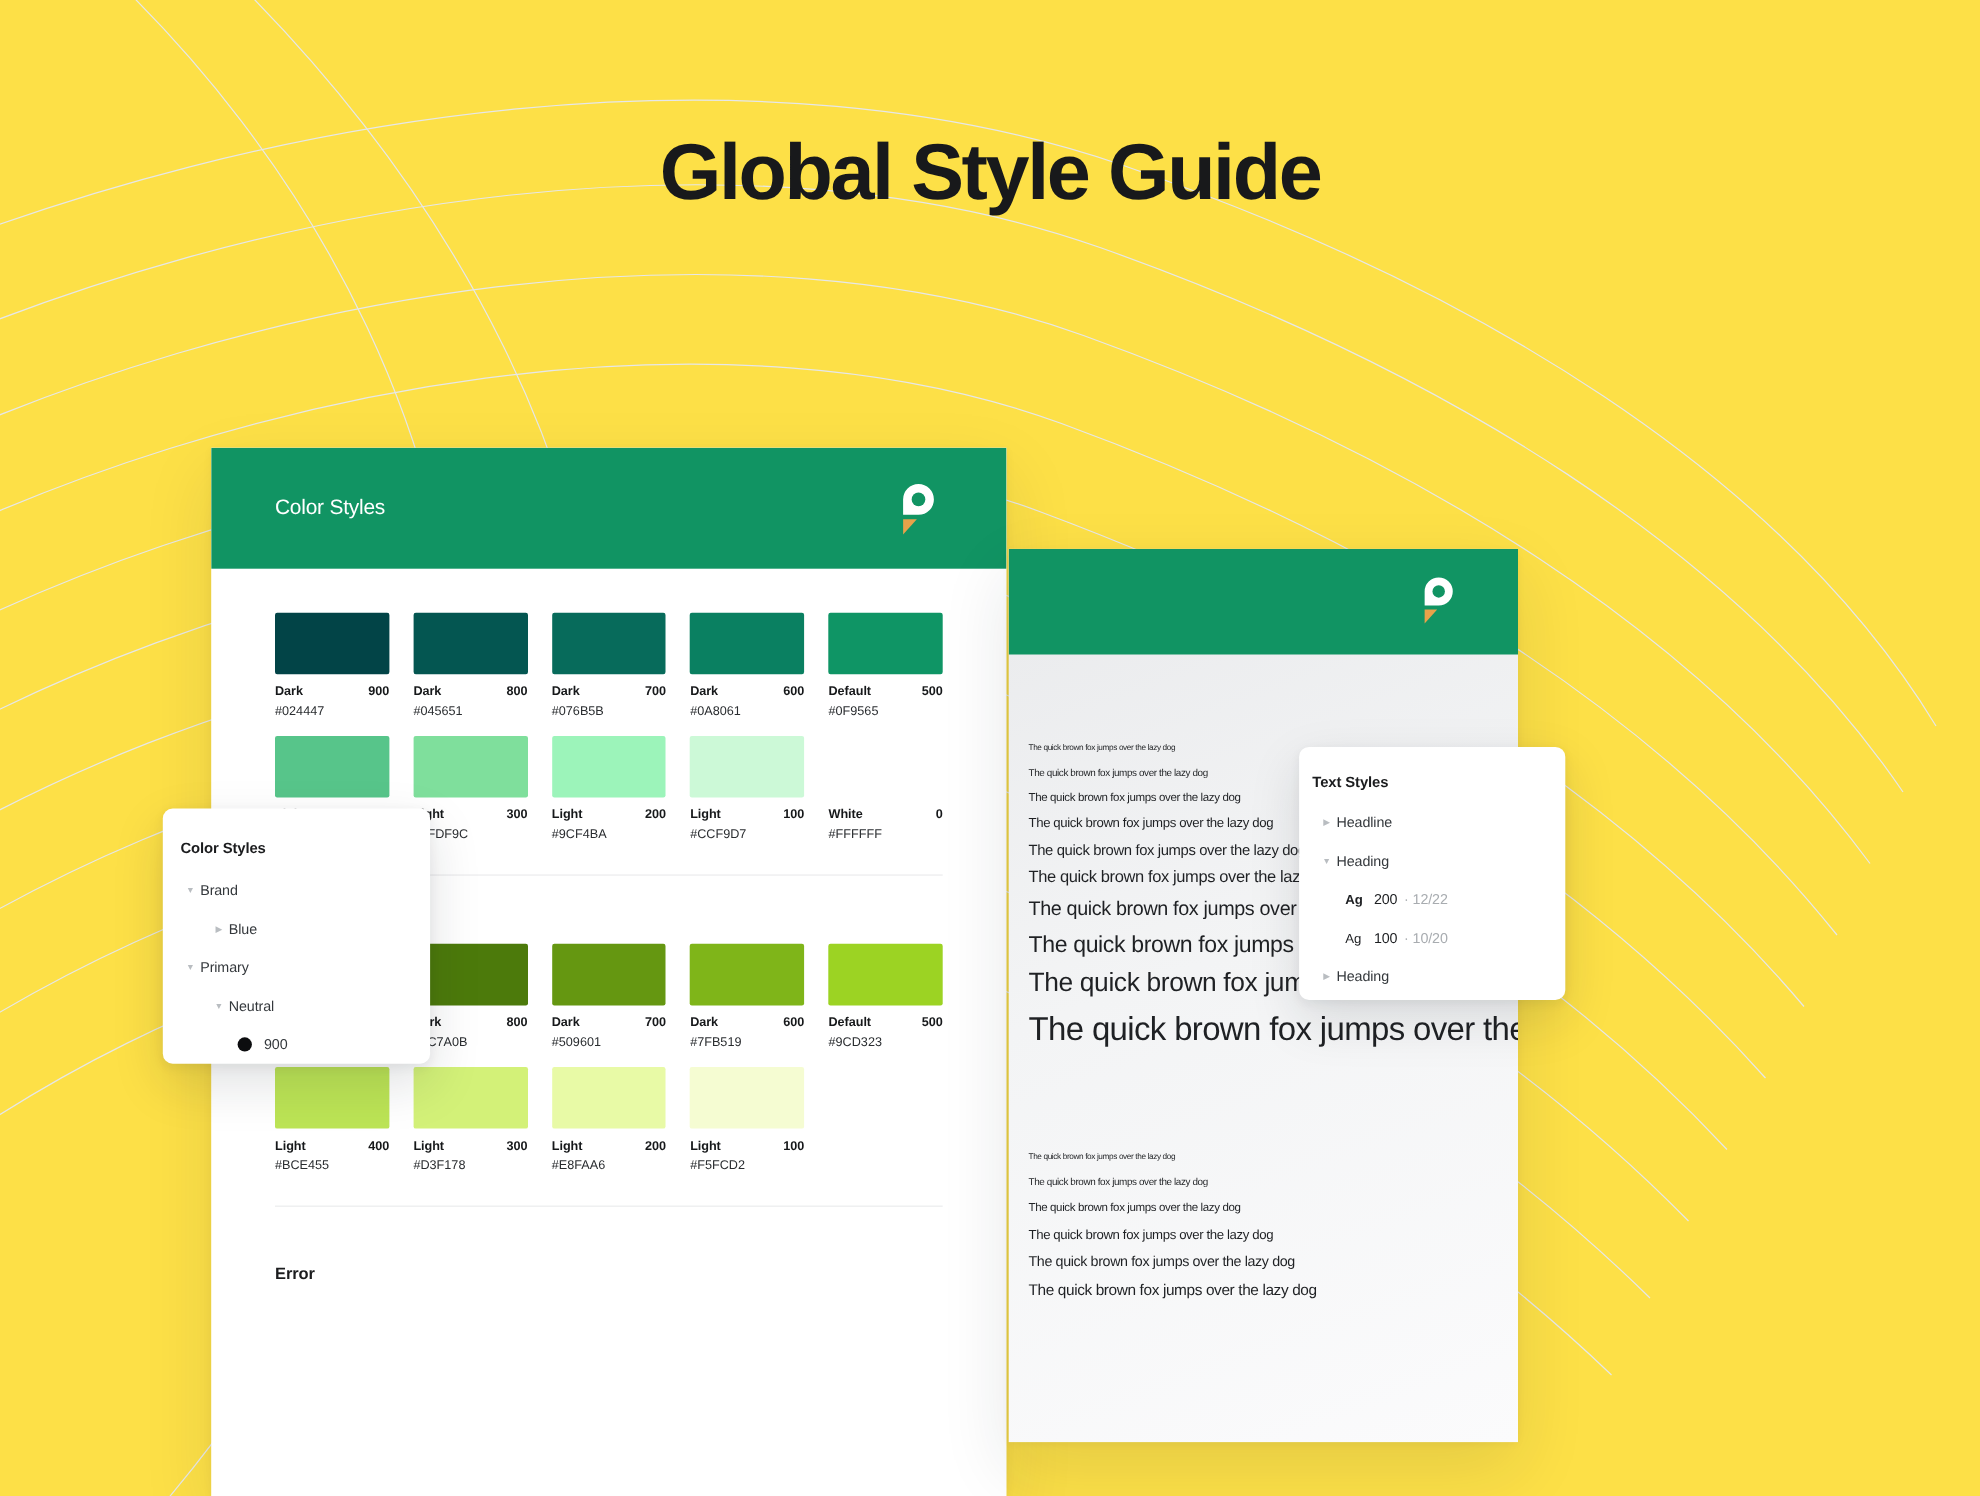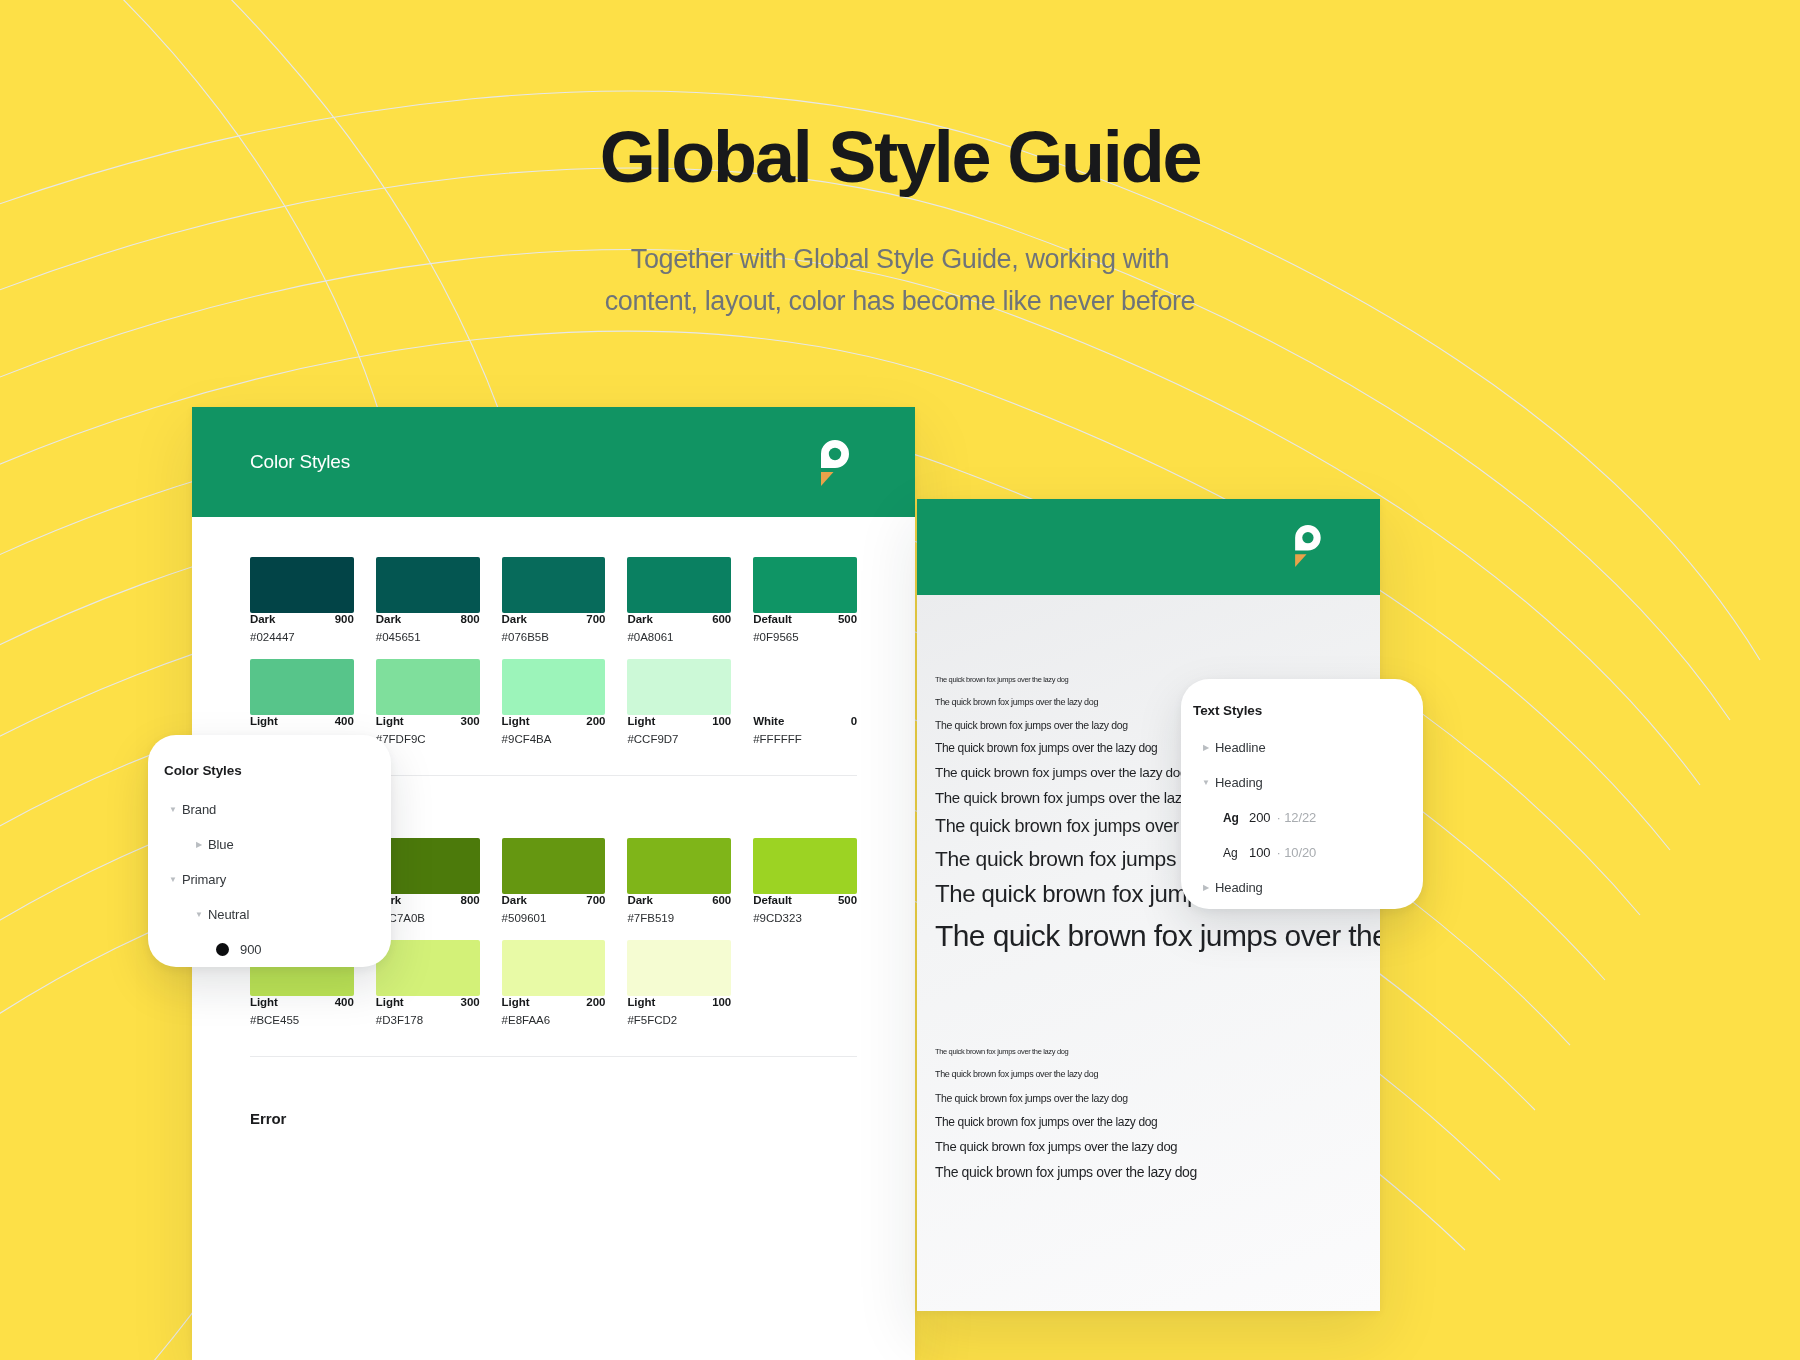--- a/index.html
+++ b/index.html
@@ -90,20 +90,21 @@
     margin-bottom: 16px;
   }
   .swatch { width: 116px; }
   .swatch-chip {
     height: 56px;
     border-radius: 2px;
   }
   .swatch-meta {
     display: flex;
     justify-content: space-between;
+    margin-top: 10px;
     font-size: 11.5px;
     font-weight: 700;
     color: #16181a;
     letter-spacing: -0.05px;
   }
   .swatch-hex {
     margin-top: 6px;
     font-size: 11.5px;
     color: #2a2d30;
     font-weight: 400;
@@ -144,21 +145,21 @@
     position: relative;
     width: 46px; height: 52px;
     flex: none;
   }
   .logo svg { display: block; }
 
   
   .popover {
     position: absolute;
     background: #ffffff;
-    border-radius: 28px;
+    border-radius: 9px;
     box-shadow: 0 18px 46px rgba(22,30,40,0.13), 0 3px 10px rgba(22,30,40,0.06);
     z-index: 8;
   }
   #color-styles-popover {
     left: 148px; top: 735px;
     width: 243px; height: 232px;
     padding: 24px 0 0 0;
   }
   #text-styles-popover {
     left: 1181px; top: 679px;
@@ -230,24 +231,20 @@
         <path d="M -120 1000 C 180 775, 590 680, 865 790 C 1140 900, 1335 1018, 1500 1180"></path>
         <path d="M -120 1100 C 170 862, 575 762, 845 872 C 1115 982, 1300 1092, 1465 1250"></path>
         <path d="M 60 -60 C 300 150, 430 430, 420 700 C 410 970, 300 1200, 120 1400"></path>
         <path d="M 170 -60 C 420 170, 560 450, 552 720 C 545 985, 430 1215, 250 1400"></path>
       </g>
     </svg>
   </div>
 
   <div class="hero">
     <div class="hero-title">Global Style Guide</div>
-    <div class="hero-sub">
-      <span>Together with Global Style Guide, working with</span>
-      <span>content, layout, color has become like never before</span>
-    </div>
   </div>
 
   <div class="card" id="color-card">
     <div class="card-header">
       <div class="card-header-title">Color Styles</div>
       <div class="logo">
         <svg width="46" height="52" viewBox="0 0 46 52">
           <path d="M10 50 L10 18 A14 14 0 1 1 24 32 L10 32 Z" fill="#ffffff"></path>
           <circle cx="24" cy="18" r="6.2" fill="#119463"></circle>
           <path d="M10 50 L10 36 L22.5 36 Z" fill="#E8A24A"></path>

